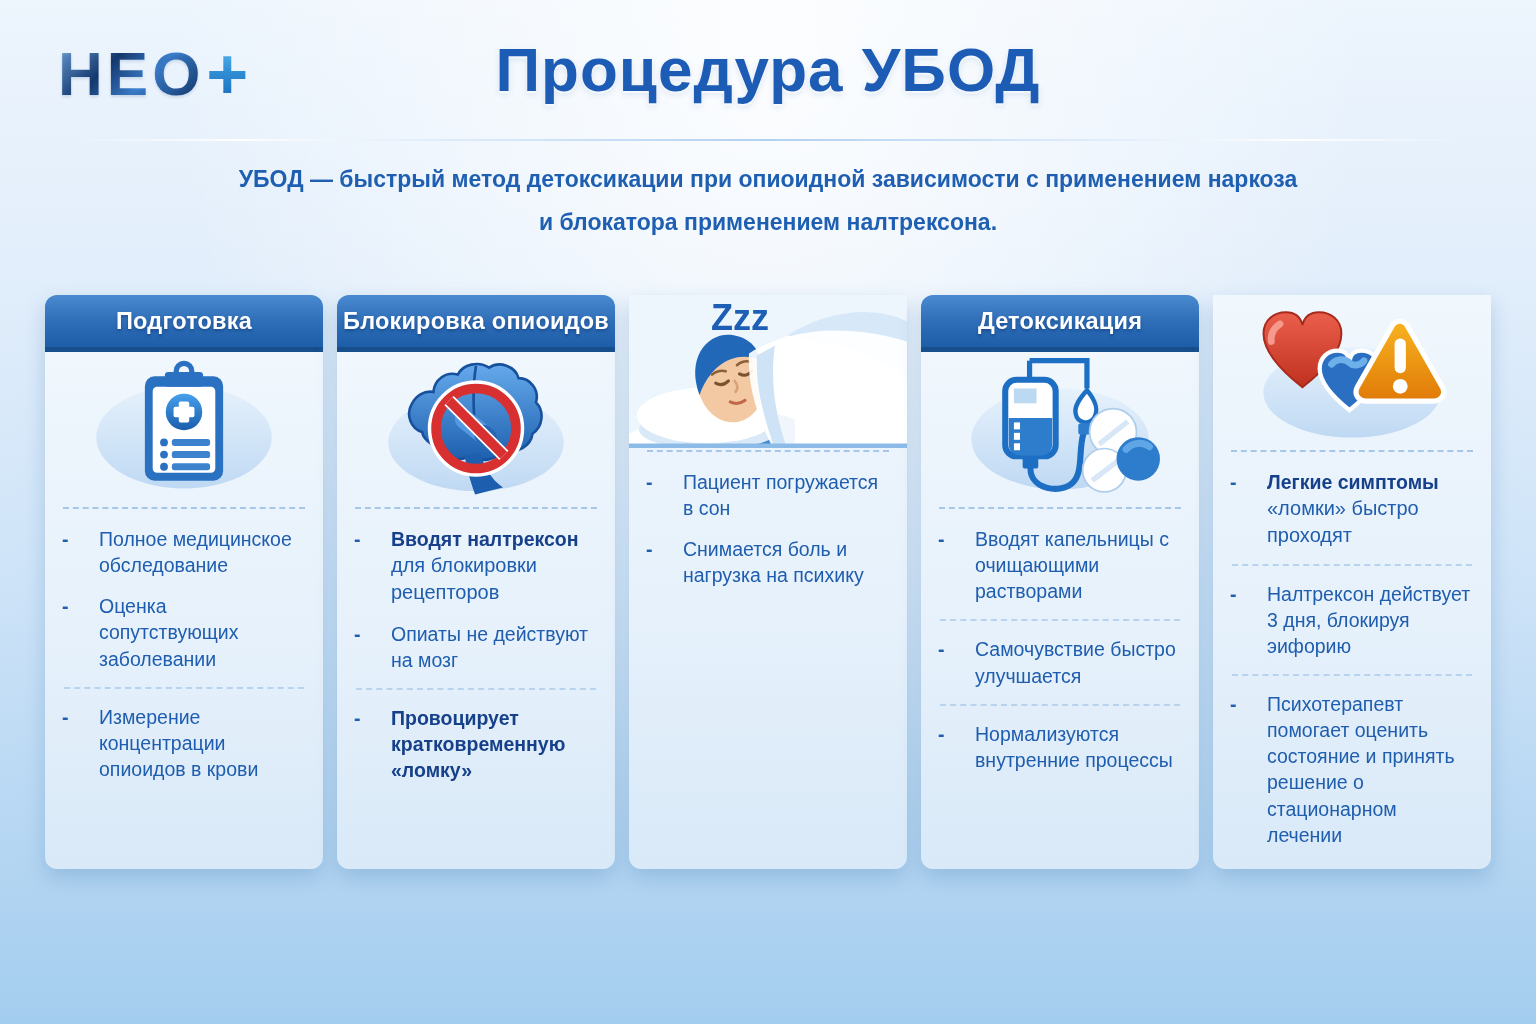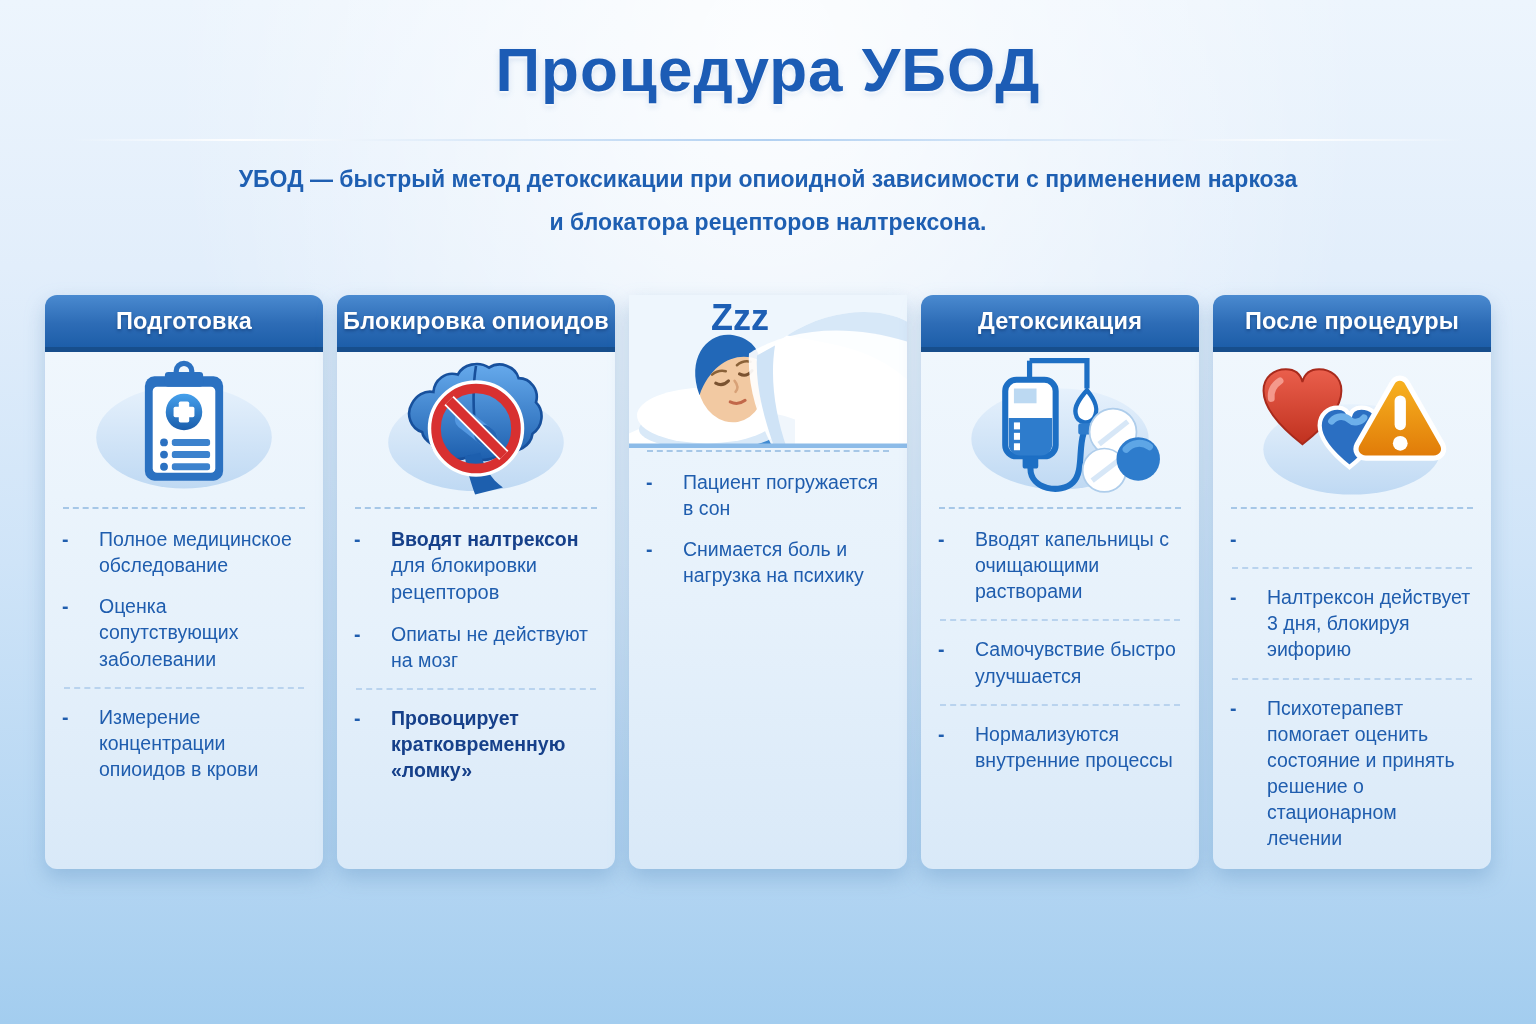--- a/index.html
+++ b/index.html
@@ -70,26 +70,30 @@
   .b-bold:empty{ display:none; }
   .b-bold:not(:empty) + .b-rest{ font-size:20px; }
   .b-rest:empty{ display:none; }
   .dash-div{ border-top:2px dashed #b9d3ee; margin:0 2px; }
 </style>
 </head>
 <body>
 
 <div class="page">
 
+  <div class="logo">
+    <span class="logo-main">НЕО</span>
+    <span class="logo-plus">+</span>
+  </div>
 
   <div class="title">Процедура УБОД</div>
   <div class="top-line"></div>
   <div class="subtitle">
     <div>УБОД — быстрый метод детоксикации при опиоидной зависимости с применением наркоза</div>
-    <div>и блокатора рецепторов налтрексона.</div>
+    <div>и блокатора применением налтрексона.</div>
   </div>
 
   <div class="columns">
 
     <div class="card">
       <div class="card-header">Подготовка</div>
       <div class="card-body">
         <div class="icon-area">
           <svg viewBox="0 0 242 176" preserveAspectRatio="xMidYMid meet">
             <defs>
@@ -273,21 +277,20 @@
           <div class="dash-div"></div>
           <div class="bullet">
             <span class="b-mark">-</span>
             <span class="b-text"><span class="b-rest">Нормализуются внутренние процессы</span></span>
           </div>
         </div>
       </div>
     </div>
 
     <div class="card">
-      <div class="card-header">После процедуры</div>
       <div class="card-body">
         <div class="icon-area">
           <svg viewBox="0 0 242 176" preserveAspectRatio="xMidYMid meet">
             <defs>
               <linearGradient id="el5" x1="0" y1="0" x2="0" y2="1">
                 <stop offset="0" stop-color="#e6f1fc"></stop>
                   <stop offset="1" stop-color="#bfd9f3"></stop>
               </linearGradient>
               <linearGradient id="red5" x1="0" y1="0" x2="0" y2="1">
                 <stop offset="0" stop-color="#ea5f4c"></stop>
@@ -311,20 +314,21 @@
               <path d="M52,6 C56,6 59,8 61,12 L101,82 C105,90 100,98 91,98 L13,98 C4,98 -1,90 3,82 L43,12 C45,8 48,6 52,6 Z" fill="url(#org5)" stroke="#ffffff" stroke-width="6"></path>
               <rect x="46" y="26" width="13" height="40" rx="6.5" fill="#ffffff"></rect>
               <circle cx="52.5" cy="81" r="8.5" fill="#ffffff"></circle>
             </g>
           </svg>
         </div>
         <div class="icon-sep"></div>
         <div class="bullets">
           <div class="bullet">
             <span class="b-mark">-</span>
+            <span class="b-text"><span class="b-bold">Легкие симптомы</span><span class="b-rest">«ломки» быстро проходят</span></span>
           </div>
           <div class="dash-div"></div>
           <div class="bullet">
             <span class="b-mark">-</span>
             <span class="b-text"><span class="b-rest">Налтрексон действует 3 дня, блокируя эифорию</span></span>
           </div>
           <div class="dash-div"></div>
           <div class="bullet">
             <span class="b-mark">-</span>
             <span class="b-text"><span class="b-rest">Психотерапевт помогает оценить состояние и принять решение о стационарном лечении</span></span>

